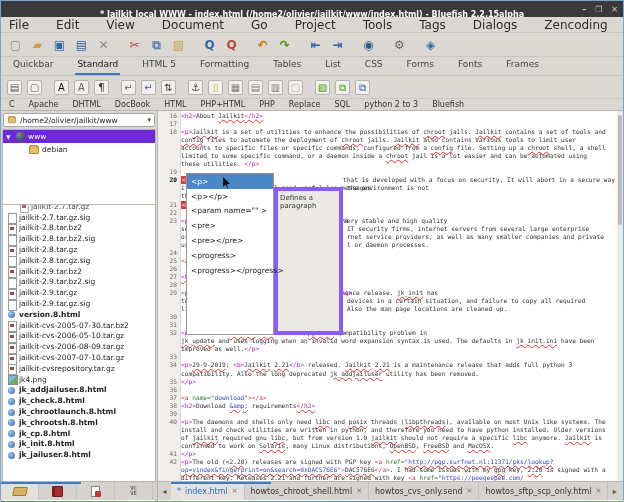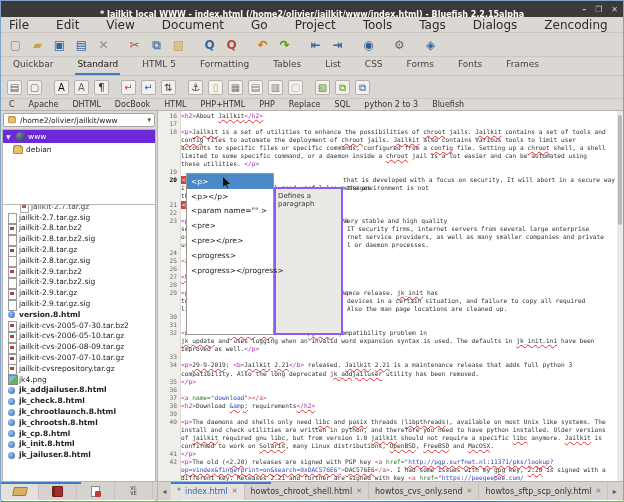--- a/index.html
+++ b/index.html
@@ -118,21 +118,21 @@
   .c-sw { color:#3348bb; text-decoration:underline wavy #e03030 1px; text-underline-offset:1px; }
   .vscroll { position:absolute; right:0; top:0; width:6px; height:100%; background:#eceae7; }
   .vscroll .thumb { position:absolute; left:1px; top:4px; width:4px; height:110px; background:#bdbab6; border-radius:2px; }
 
   
   .popup { position:absolute; left:185px; top:172px; width:88px; height:162px; background:#fff;
            border:1px solid #9a9792; z-index:5; font-size:7.5px; color:#222; }
   .pitem { height:14.8px; display:flex; align-items:center; padding-left:4px; white-space:pre; }
   .pitem.sel { background:#4a88c7; color:#fff; }
   .docpanel { position:absolute; left:273px; top:186px; width:69px; height:148px; background:#ebe9e6;
-              border:2px solid #8b5cf6; z-index:4; font-size:7px; color:#3a3a3a; padding:3px 2px; }
+              border:4px solid #8b5cf6; z-index:4; font-size:7px; color:#3a3a3a; padding:3px 2px; }
   .cursor { position:absolute; left:222px; top:176px; width:7px; height:11px; z-index:9;
             background:#111; clip-path:polygon(0 0, 100% 62%, 55% 66%, 72% 100%, 58% 100%, 42% 70%, 0 88%); }
   .cursor:after{ content:""; }
 </style>
 </head>
 <body>
 
 <div id="window">
 
   <div class="titlebar">
@@ -257,21 +257,21 @@
         <span class="folder" style="transform:scale(.8)"></span>
         <span>/home2/olivier/jailkit/www</span>
         <span class="arrow">▾</span>
       </div>
       <div class="treepane" id="treepane">
           <div class="treerow sel">
             <span class="expander">▼</span>
             <span class="globe"></span>
             <span>www</span>
           </div>
-          <div class="treerow" style="padding-left: 0;">
+          <div class="treerow" style="padding-left: 16px;">
             <span class="expander"></span>
             <span class="folder"></span>
             <span>debian</span>
           </div>
         </div>
       <div class="filepane" id="filepane">
           <div class="filerow partial">
             <span class="fic archive"></span>
             <span>jailkit-2.7.tar.gz</span>
           </div>

